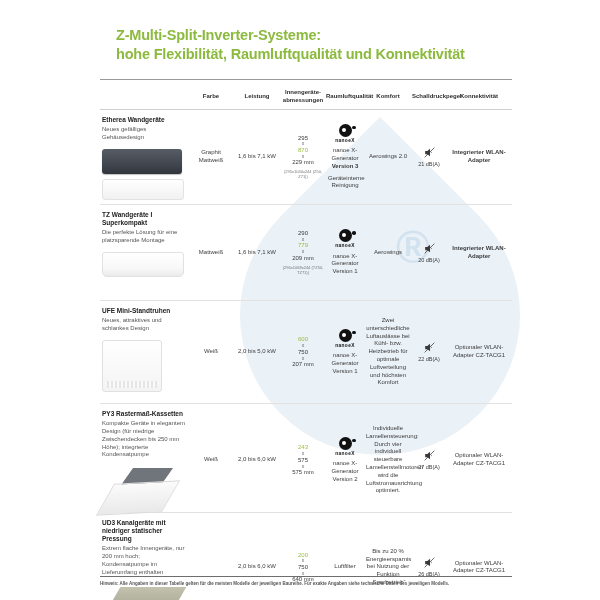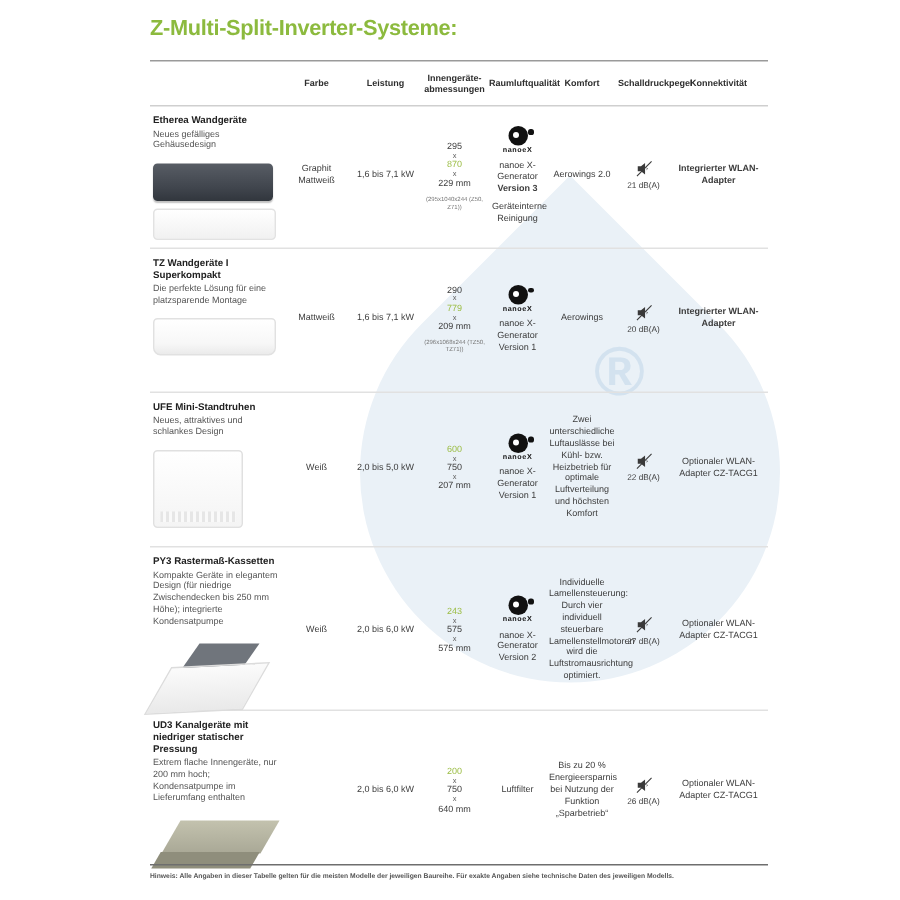--- a/index.html
+++ b/index.html
@@ -5,21 +5,21 @@
   html,body{margin:0;padding:0;background:#fff;}
   .page{position:relative;width:600px;height:600px;background:#ffffff;overflow:hidden;
         font-family:"Liberation Sans",sans-serif;color:#3c3c3c;}
   
   .watermark-drop{position:absolute;left:240px;top:175px;width:280px;height:280px;
         background:#eaf1f7;border-radius:0 50% 50% 50%;transform:rotate(45deg);z-index:0;}
   .watermark-r{position:absolute;left:396px;top:220px;font-size:46px;color:#d3e2ef;
         font-weight:bold;z-index:0;}
   
   .content{position:absolute;left:100px;top:10px;width:412px;z-index:1;}
-  h1{margin:0;font-size:14.5px;line-height:1.28;font-weight:bold;color:#8cba3e;letter-spacing:-0.2px;}
+  h1{margin:16px;font-size:14.5px;line-height:1.28;font-weight:bold;color:#8cba3e;letter-spacing:-0.2px;}
   .title-rule{border-top:1px solid #9a9a9a;margin-top:11px;}
   
   .grid{display:grid;grid-template-columns:88px 46px 46px 46px 38px 48px 34px 66px;}
   .thead{margin-top:4px;padding:5px 0;border-bottom:1px solid #cfcfcf;align-items:center;}
   .thead .hcell{font-size:6px;font-weight:bold;text-align:center;white-space:pre-line;line-height:1.25;color:#2e2e2e;}
   .trow{border-bottom:1px solid #e1e1e1;align-items:center;}
   .trow:last-child{border-bottom:none;}
   .h0{height:94px}.h1{height:95px}.h2{height:102px}.h3{height:108px}.h4{height:92px}
   .cell{font-size:6px;text-align:center;line-height:1.3;padding:0 2px;}
   
@@ -73,21 +73,21 @@
       padding-top:4px;font-size:4.5px;font-weight:bold;color:#555;line-height:1.4;z-index:1;}
 </style>
 </head>
 <body>
 
 <div class="page">
   <div class="watermark-drop"></div>
   <div class="watermark-r">®</div>
 
   <div class="content">
-    <h1><span>Z-Multi-Split-Inverter-Systeme:</span><br></h1>
+    <h1><span>Z-Multi-Split-Inverter-Systeme:</span><br><span>hohe Flexibilität, Raumluftqualität und Konnektivität</span></h1>
     <div class="title-rule"></div>
 
     <div class="grid thead">
         <div class="hcell"></div>
         <div class="hcell">Farbe</div>
         <div class="hcell">Leistung</div>
         <div class="hcell">Innengeräte-
 abmessungen</div>
         <div class="hcell">Raumluftqualität</div>
         <div class="hcell">Komfort</div>

